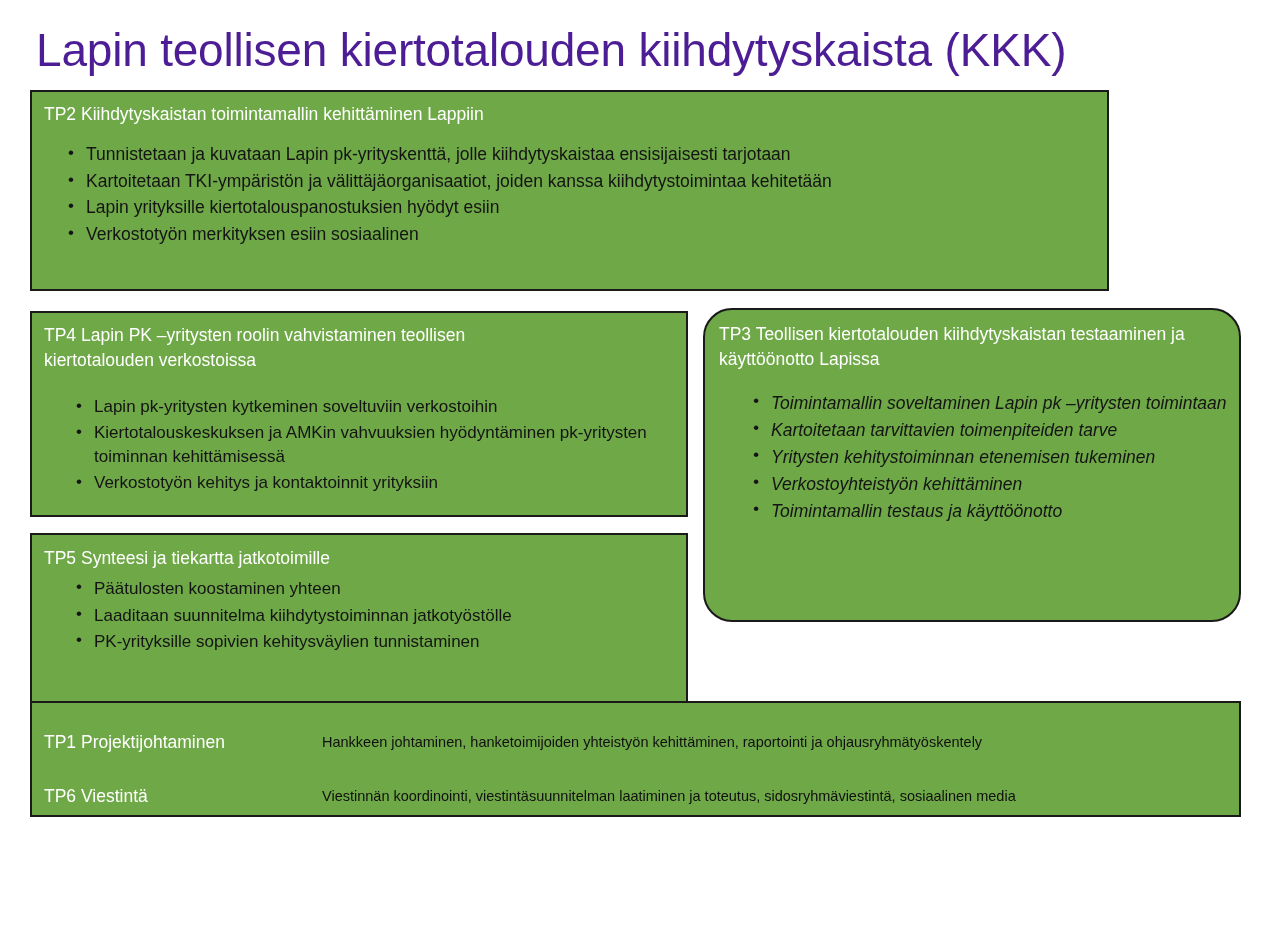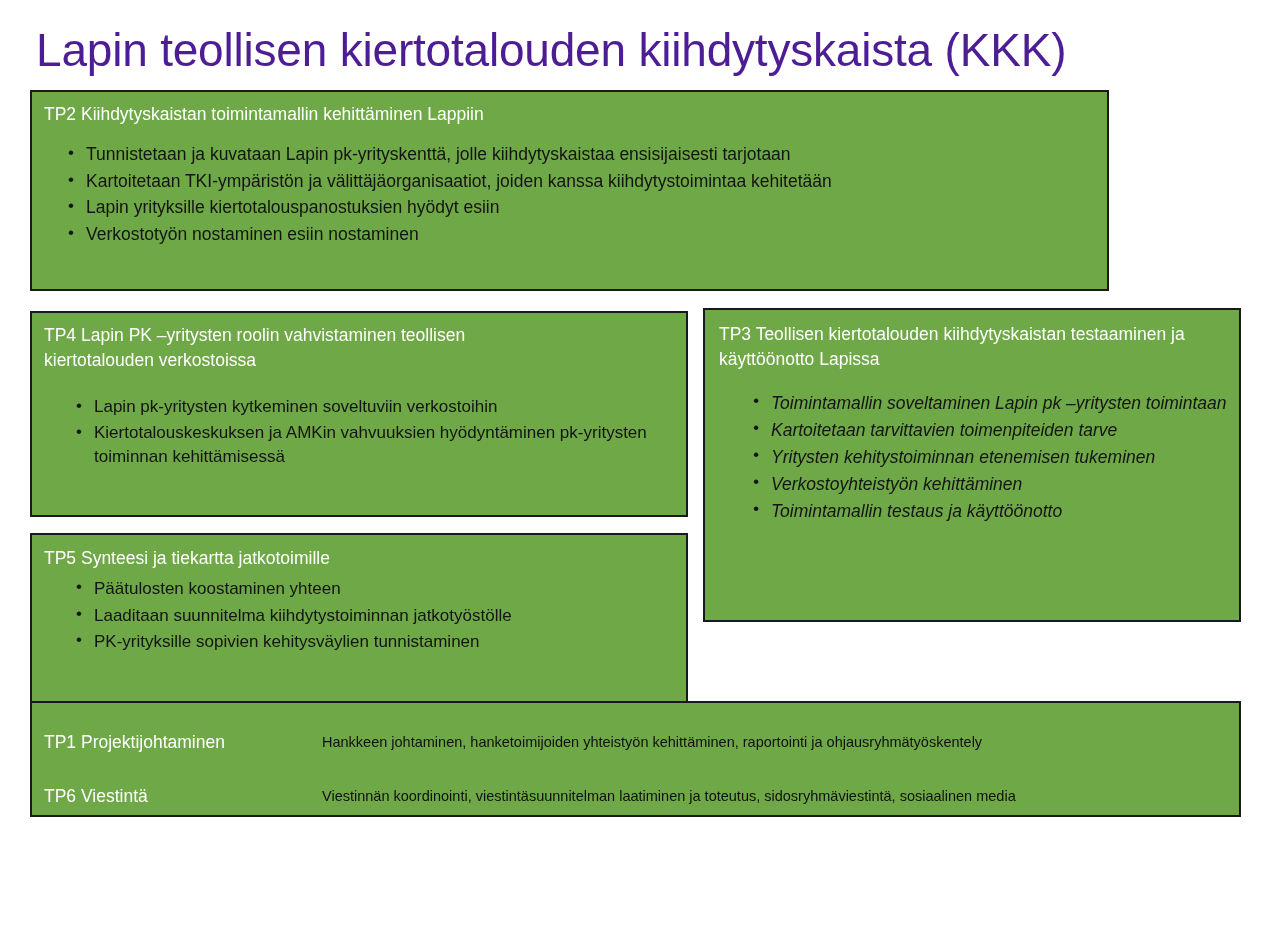--- a/index.html
+++ b/index.html
@@ -78,21 +78,21 @@
   #box-tp4 ul { position: absolute; left: 40px; top: 82px; width: 610px; }
   #box-tp4 li { font-size: 17px; line-height: 24.5px; }
 
   
   #box-tp5 { left: 30px; top: 533px; width: 658px; height: 188px; }
   #box-tp5 .gbox-head { position: absolute; left: 12px; top: 11px; }
   #box-tp5 ul { position: absolute; left: 40px; top: 41px; width: 610px; }
   #box-tp5 li { font-size: 17px; line-height: 25.5px; }
 
   
-  #box-tp3 { left: 703px; top: 308px; width: 538px; height: 314px; }
+  #box-tp3 { left: 703px; top: 308px; width: 538px; height: 314px; border-radius: 29px; }
   #box-tp3 .gbox-head { position: absolute; left: 14px; top: 12px; width: 500px; }
   #box-tp3 ul { position: absolute; left: 44px; top: 80px; width: 480px; }
   #box-tp3 li { font-size: 17.5px; line-height: 26px; margin-bottom: 1px; font-style: italic; }
 
   
   #box-bottom {
     left: 30px; top: 701px; width: 1211px; height: 116px;
   }
   .bot-row {
     position: absolute;
@@ -134,29 +134,30 @@
 <body>
 
 <div class="slide-title">Lapin teollisen kiertotalouden kiihdytyskaista (KKK)</div>
 
 <div class="gbox" id="box-tp2">
   <div class="gbox-head">TP2 Kiihdytyskaistan toimintamallin kehittäminen Lappiin</div>
   <ul>
     <li>Tunnistetaan ja kuvataan Lapin pk-yrityskenttä, jolle kiihdytyskaistaa ensisijaisesti tarjotaan</li>
     <li>Kartoitetaan TKI-ympäristön ja välittäjäorganisaatiot, joiden kanssa kiihdytystoimintaa kehitetään</li>
     <li>Lapin yrityksille kiertotalouspanostuksien hyödyt esiin</li>
-    <li>Verkostotyön nostaminen esiin nostaminen</li>
+    <li>Verkostotyön merkityksen esiin sosiaalinen</li>
   </ul>
 </div>
 
 <div class="gbox" id="box-tp4">
   <div class="gbox-head">TP4 Lapin PK –yritysten roolin vahvistaminen teollisen kiertotalouden verkostoissa</div>
   <ul>
     <li>Lapin pk-yritysten kytkeminen soveltuviin verkostoihin</li>
     <li>Kiertotalouskeskuksen ja AMKin vahvuuksien hyödyntäminen pk-yritysten toiminnan kehittämisessä</li>
+    <li>Verkostotyön kehitys ja kontaktoinnit yrityksiin</li>
   </ul>
 </div>
 
 <div class="gbox" id="box-tp5">
   <div class="gbox-head">TP5 Synteesi ja tiekartta jatkotoimille</div>
   <ul>
     <li>Päätulosten koostaminen yhteen</li>
     <li>Laaditaan suunnitelma kiihdytystoiminnan jatkotyöstölle</li>
     <li>PK-yrityksille sopivien kehitysväylien tunnistaminen</li>
   </ul>

